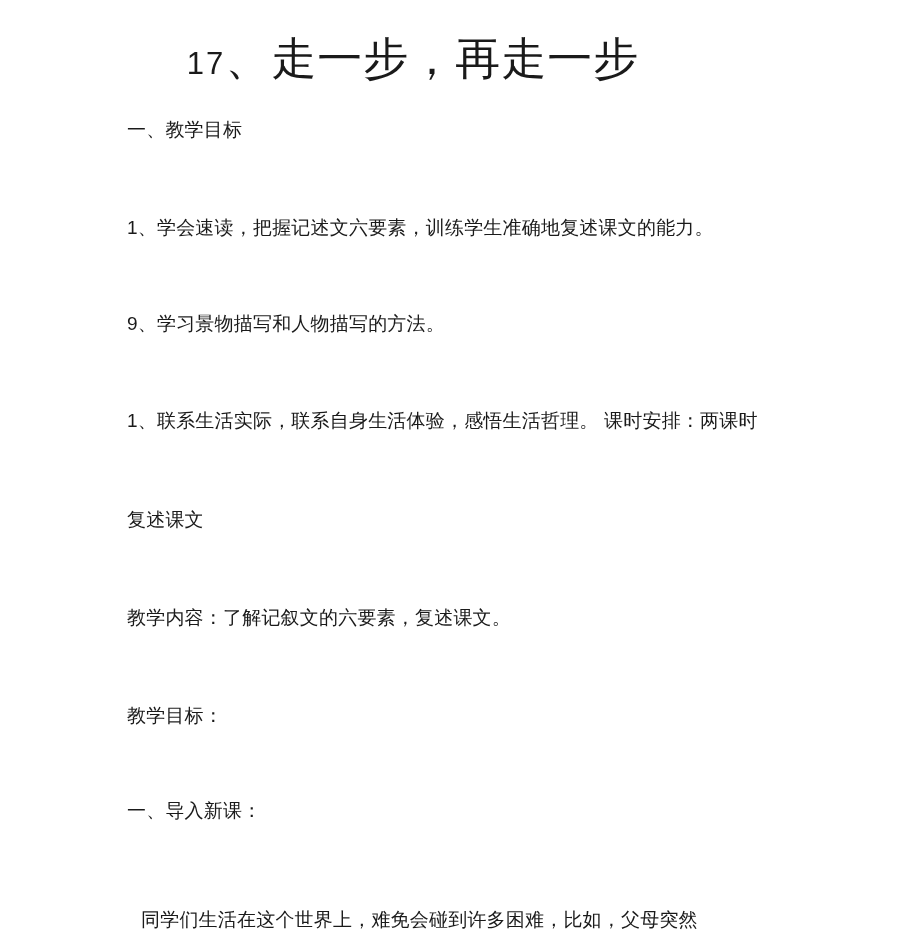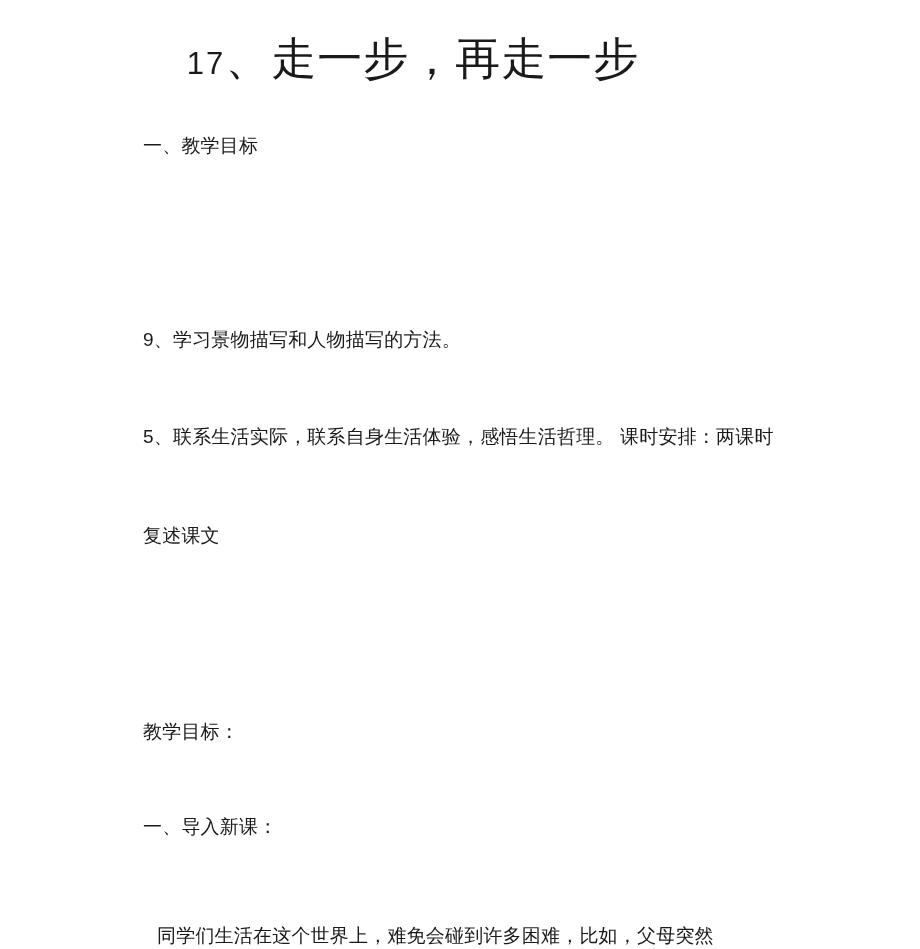--- a/index.html
+++ b/index.html
@@ -34,46 +34,48 @@
     white-space: pre;
     letter-spacing: 1px;
   }
   .doc-title .title-num {
     font-size: 31px;              
     letter-spacing: 2px;
   }
   p.line {
     position: absolute;
     left: 127px;
-    margin: 16px;
+    margin: 0;
     font-size: 19px;
     line-height: 27px;
     white-space: pre;
     letter-spacing: 0.2px;
   }
   p.line.indent {
     padding-left: 14px;           
   }
 </style>
 </head>
 <body>
 
 <div class="page">
 
   <h1 class="doc-title"><span class="title-num">17</span><span>、</span><span>走一步，再走一步</span></h1>
 
   <p class="line" style="top:116px">一、教学目标</p>
 
+  <p class="line" style="top:214px">1、学会速读，把握记述文六要素，训练学生准确地复述课文的能力。</p>
 
   <p class="line" style="top:310px">9、学习景物描写和人物描写的方法。</p>
 
-  <p class="line" style="top:407px">5、联系生活实际，联系自身生活体验，感悟生活哲理。 课时安排：两课时</p>
+  <p class="line" style="top:407px">1、联系生活实际，联系自身生活体验，感悟生活哲理。 课时安排：两课时</p>
 
   <p class="line" style="top:506px">复述课文</p>
 
+  <p class="line" style="top:604px">教学内容：了解记叙文的六要素，复述课文。</p>
 
   <p class="line" style="top:702px">教学目标：</p>
 
   <p class="line" style="top:797px">一、导入新课：</p>
 
   <p class="line indent" style="top:906px">同学们生活在这个世界上，难免会碰到许多困难，比如，父母突然</p>
 
 </div>
 
 </body></html>

